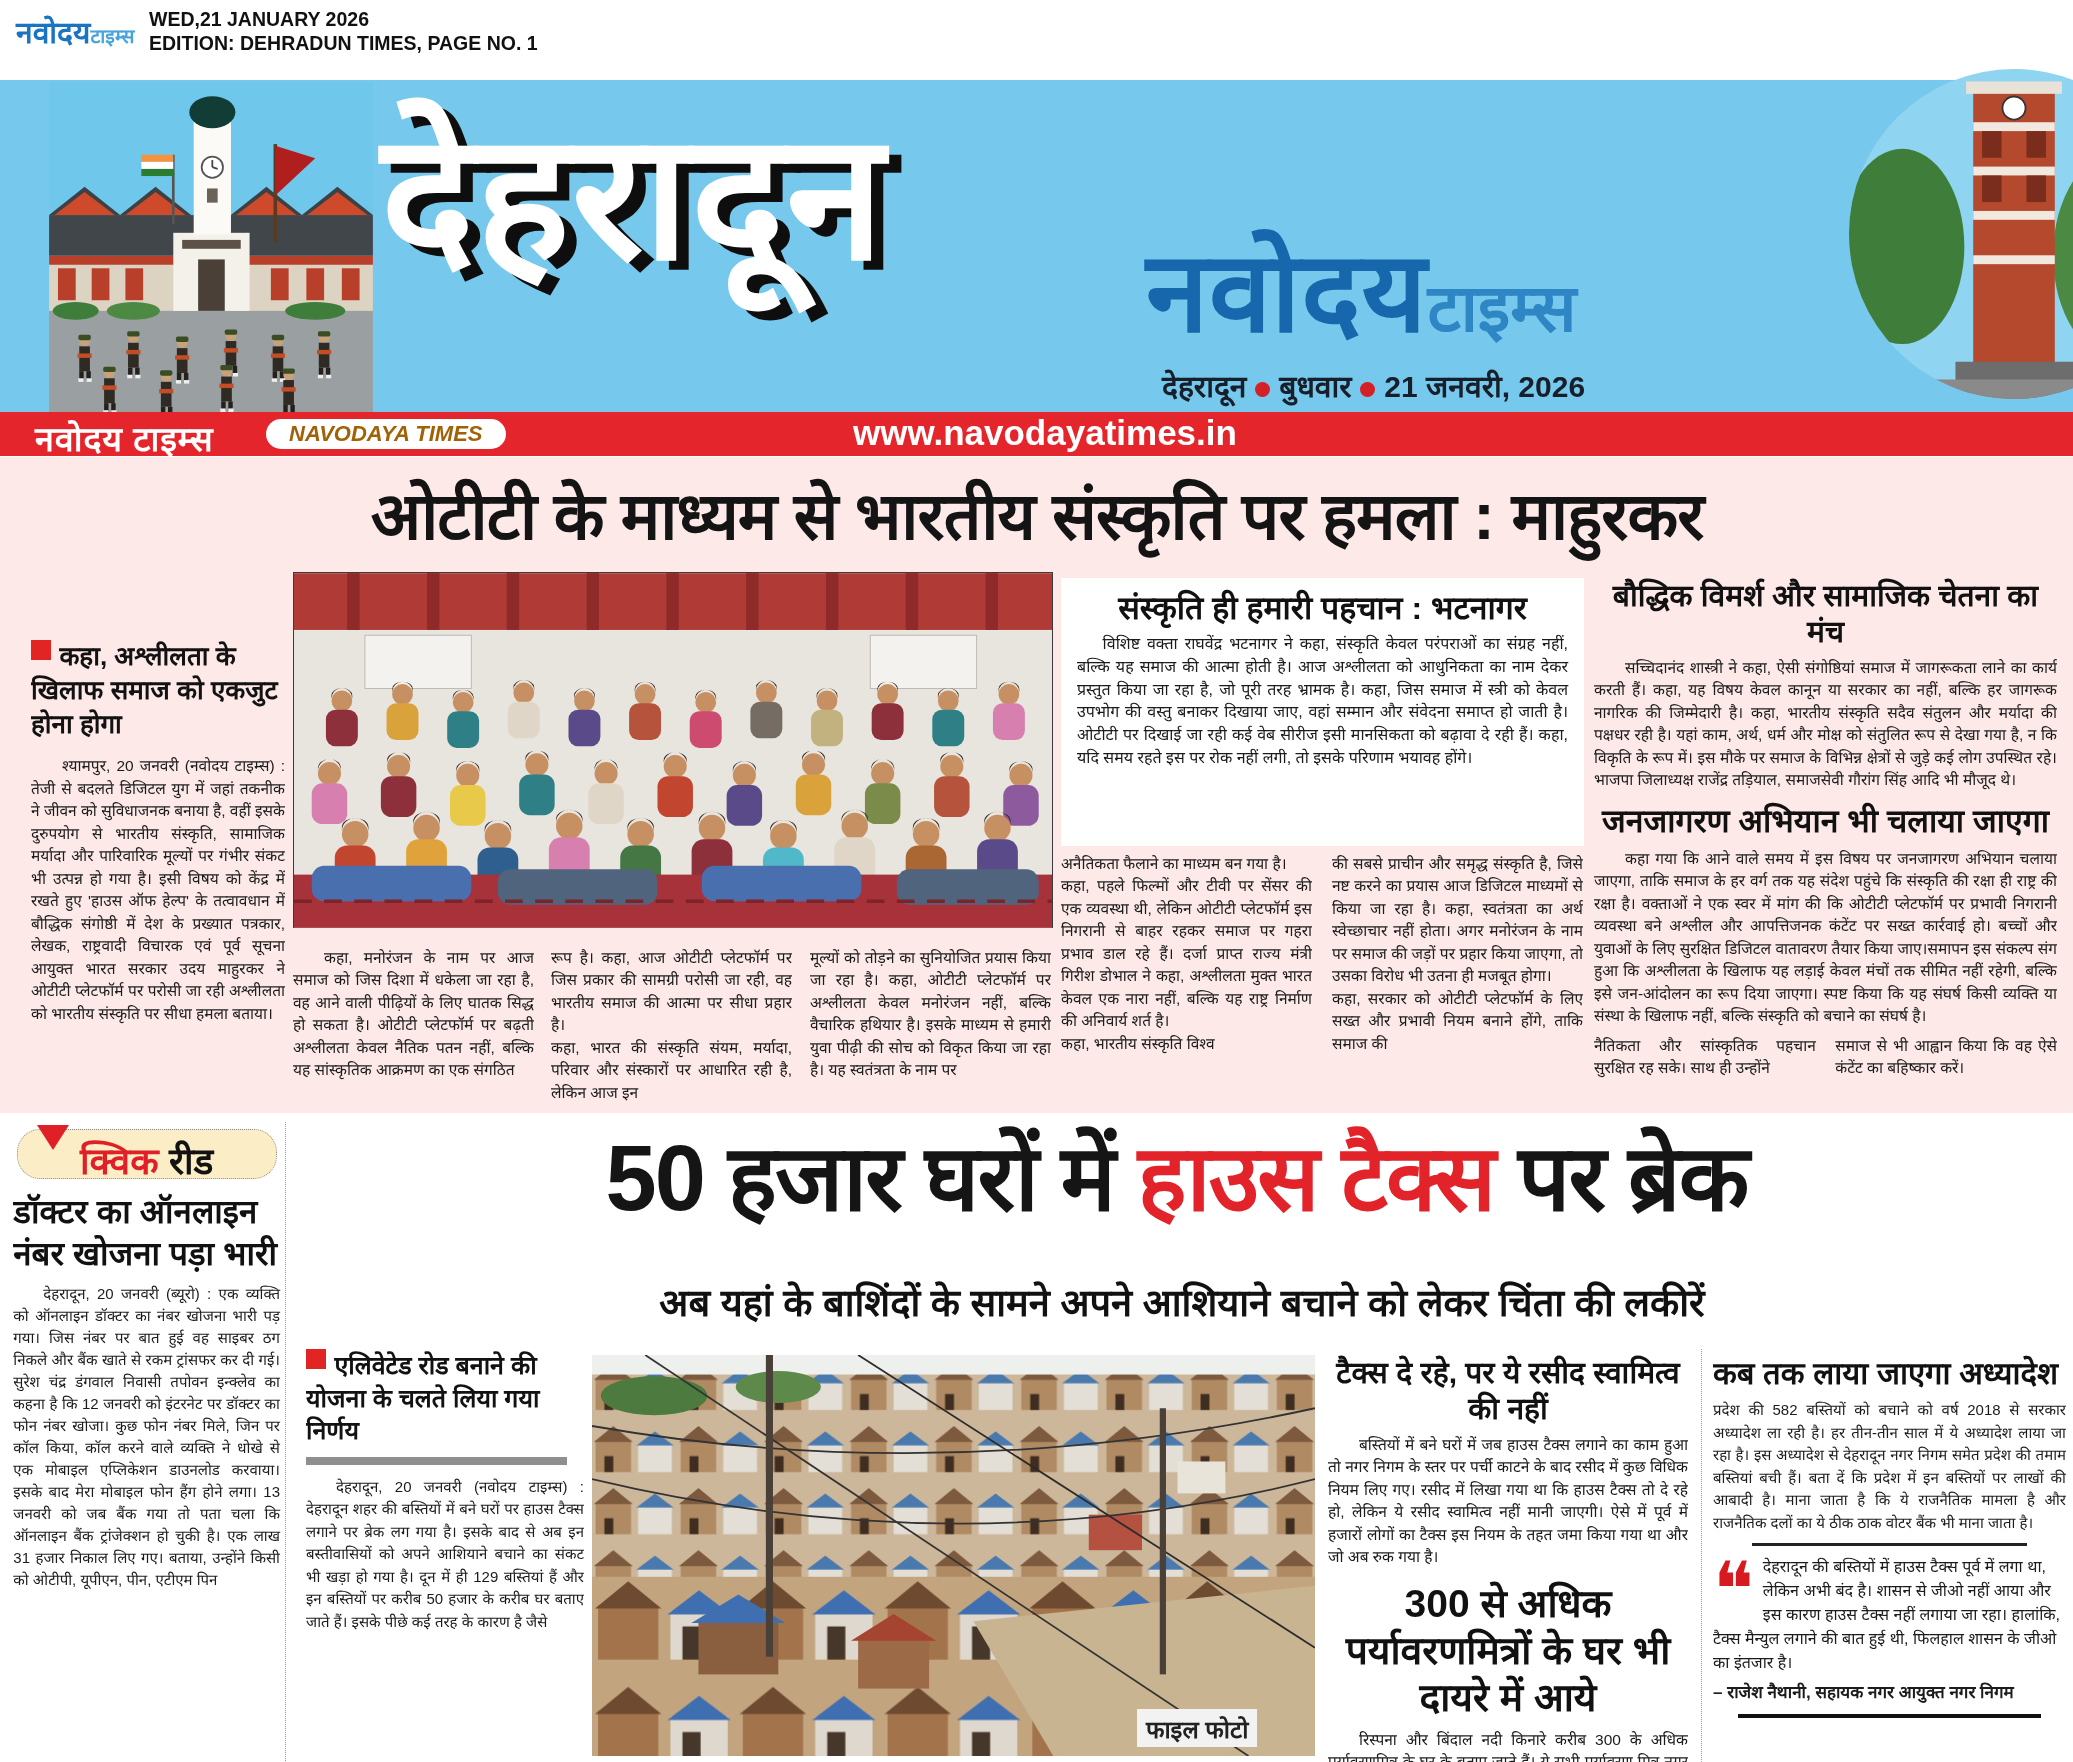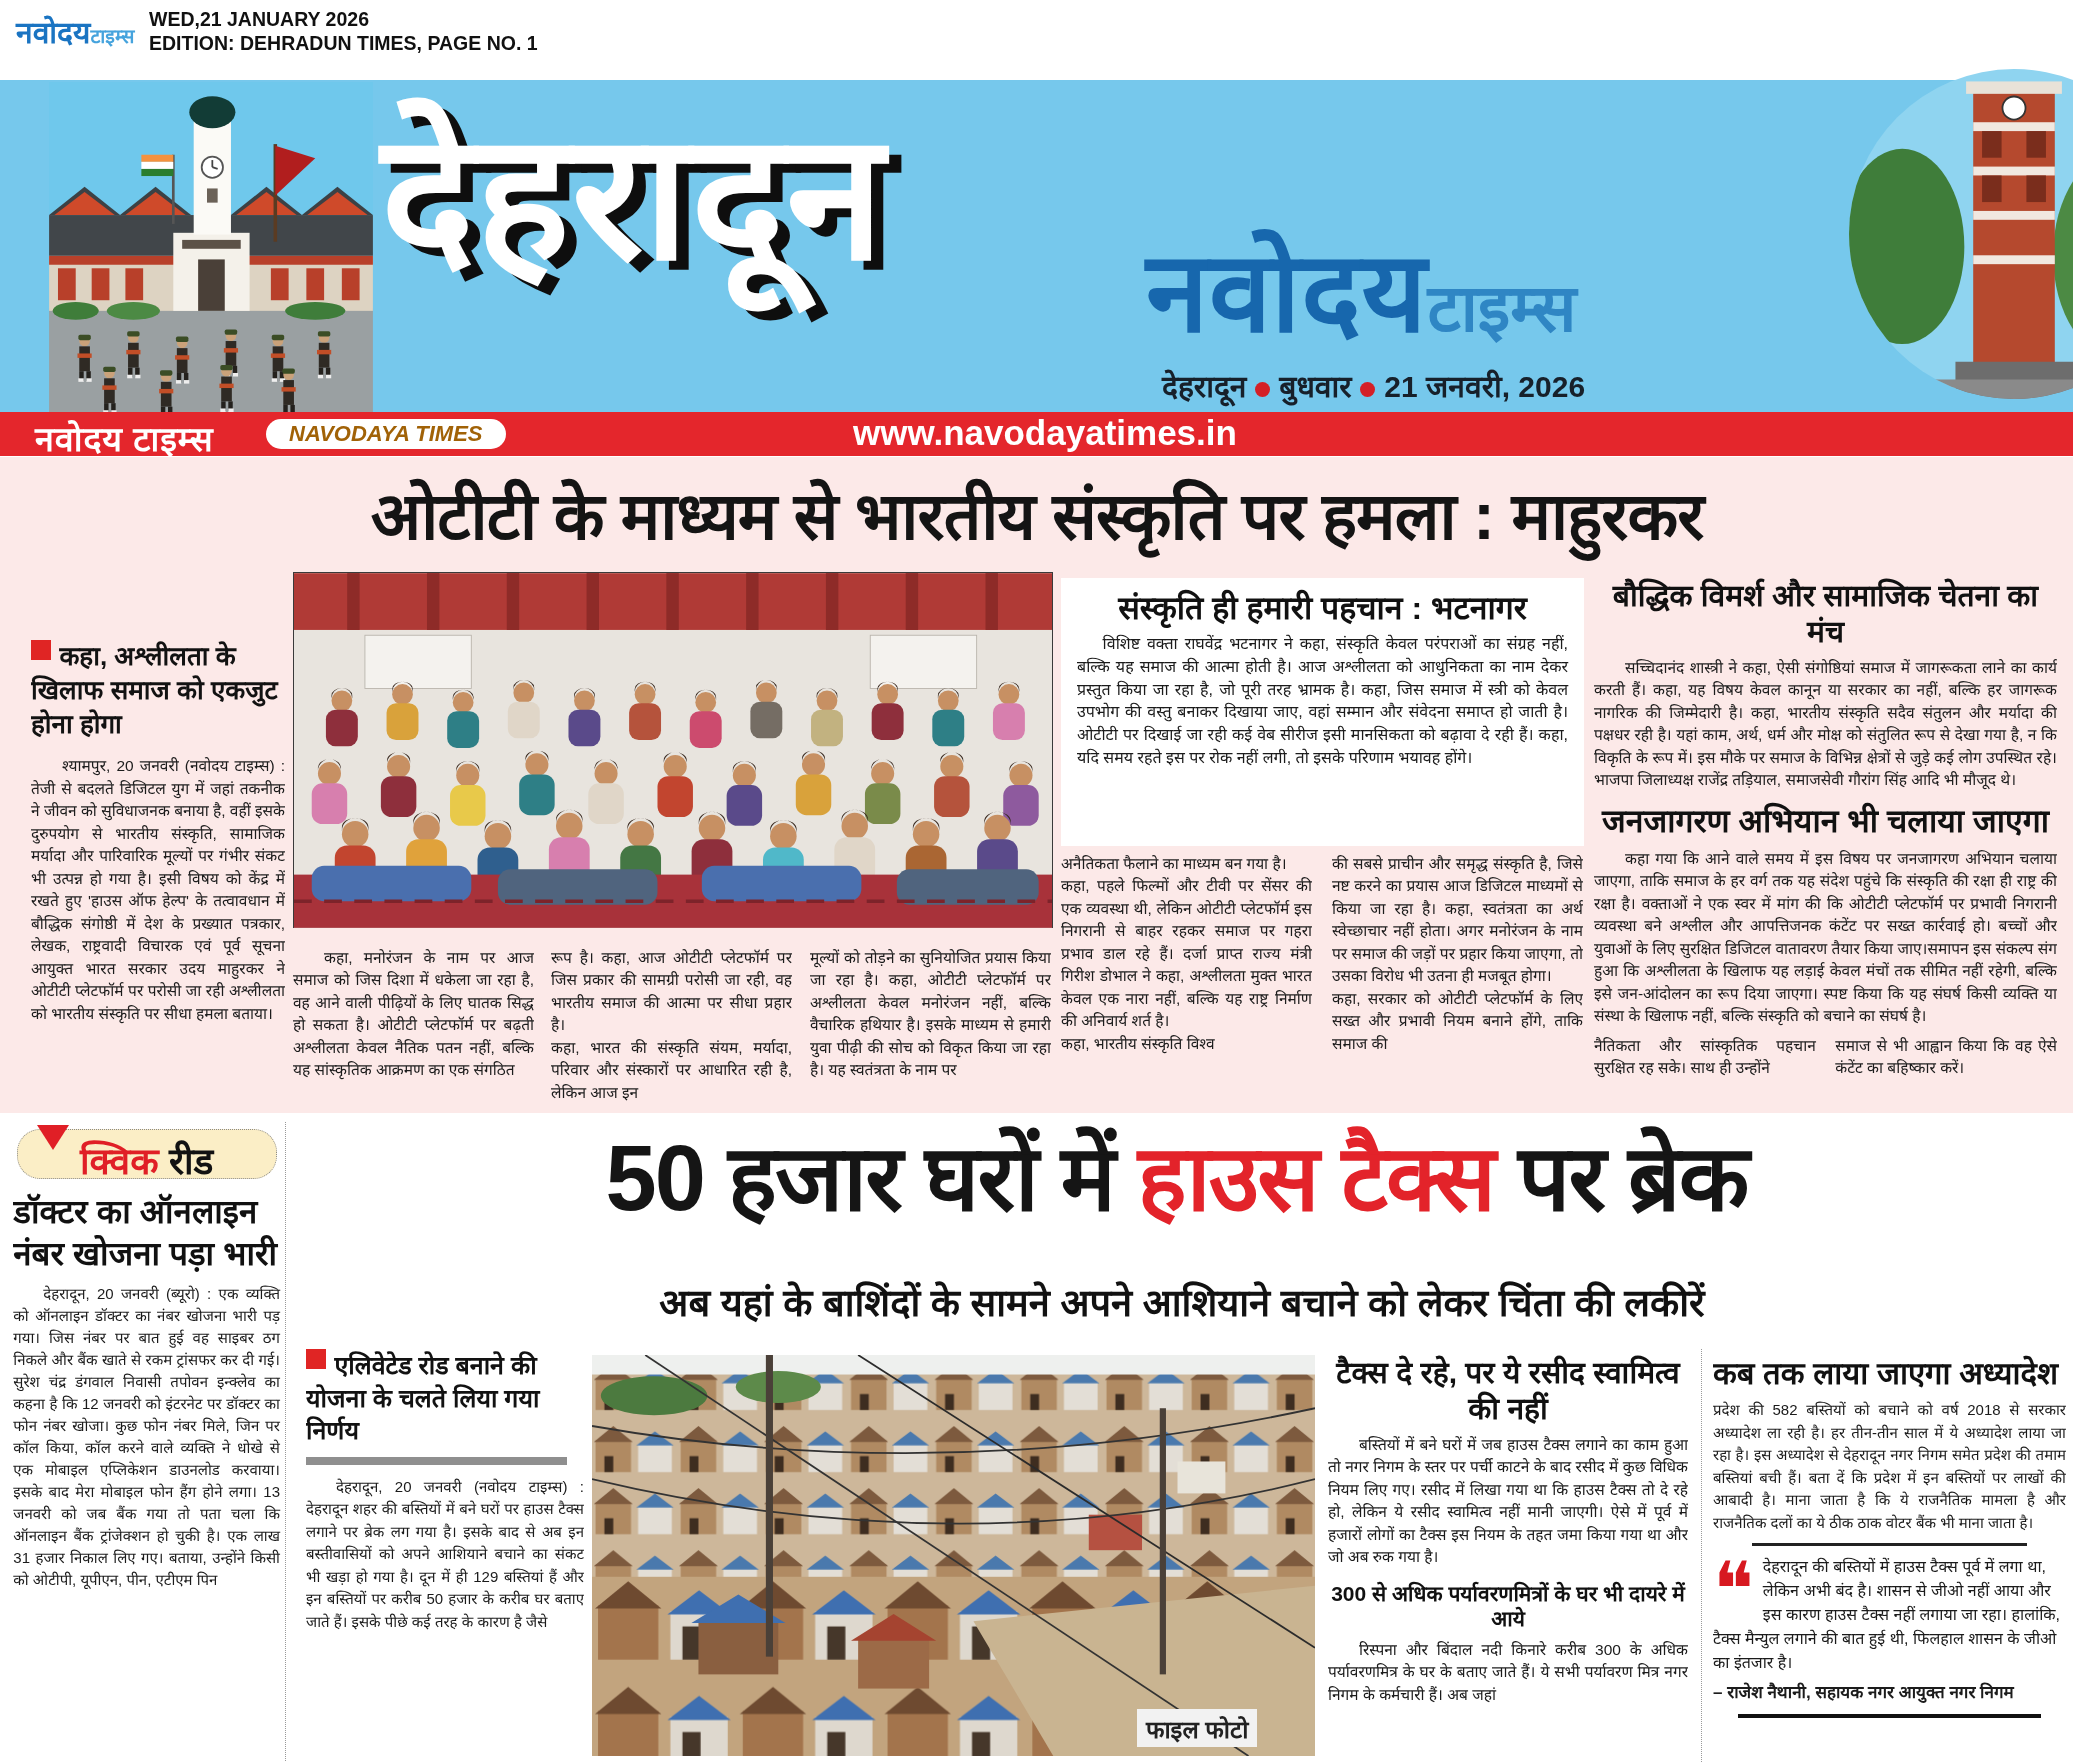--- a/index.html
+++ b/index.html
@@ -345,21 +345,21 @@
       <rect x="640" y="60" width="7" height="300" fill="#4a4038"></rect>
     </svg>
   </div>
   <div class="abs caption-box" style="left:1137px;top:1709px;">फाइल फोटो</div>
 
   <div class="abs vdots" style="left:1701px;top:1349px;height:413px;width:0;"></div>
 
   <div class="abs clip" style="left:1328px;top:1355px;width:360px;height:408px;">
     <div class="center colhead" style="font-size:30px;">टैक्स दे रहे, पर ये रसीद स्वामित्व की नहीं</div>
     <div class="just indent" style="font-size:15.5px;line-height:1.45;margin-top:7px;">बस्तियों में बने घरों में जब हाउस टैक्स लगाने का काम हुआ तो नगर निगम के स्तर पर पर्ची काटने के बाद रसीद में कुछ विधिक नियम लिए गए।  रसीद में लिखा गया था कि हाउस टैक्स तो दे रहे हो, लेकिन ये रसीद स्वामित्व नहीं मानी जाएगी। ऐसे में पूर्व में हजारों लोगों का टैक्स इस नियम के तहत जमा किया गया था और जो अब रुक गया है।</div>
-    <div class="center colhead" style="font-size:21px;margin-top:12.4px;">300 से अधिक पर्यावरणमित्रों के घर भी दायरे में आये</div>
+    <div class="center colhead" style="font-size:39px;margin-top:12.4px;">300 से अधिक पर्यावरणमित्रों के घर भी दायरे में आये</div>
     <div class="just indent" style="font-size:15.5px;line-height:1.45;margin-top:7px;">रिस्पना और बिंदाल नदी किनारे करीब 300 के अधिक पर्यावरणमित्र के घर  के बताए जाते हैं। ये सभी पर्यावरण मित्र नगर निगम के कर्मचारी हैं। अब जहां</div>
   </div>
 
   <div class="abs clip" style="left:1713px;top:1355px;width:353px;height:408px;">
     <div class="colhead" style="font-size:31px;">कब तक लाया जाएगा अध्यादेश</div>
     <div class="just" style="font-size:15px;line-height:1.5;margin-top:7px;">प्रदेश की 582 बस्तियों को बचाने को वर्ष 2018 से सरकार अध्यादेश ला रही है। हर तीन-तीन साल में ये अध्यादेश लाया जा रहा है। इस अध्यादेश से देहरादून नगर निगम समेत प्रदेश की तमाम बस्तियां बची हैं। बता दें कि  प्रदेश में इन बस्तियों पर लाखों की आबादी है। माना जाता  है कि ये राजनैतिक मामला है और राजनैतिक दलों का ये ठीक ठाक वोटर बैंक भी माना जाता है।</div>
     <div class="qrule"></div>
     <div>
       <span class="quote-mark">❝</span>
       <span class="just" style="font-size:16px;line-height:1.5;">देहरादून की बस्तियों में हाउस टैक्स पूर्व में लगा था, लेकिन अभी बंद है। शासन से जीओ  नहीं आया और इस कारण हाउस टैक्स नहीं लगाया जा रहा। हालांकि, टैक्स मैन्युल लगाने की बात हुई थी, फिलहाल शासन के जीओ का इंतजार है।</span>

